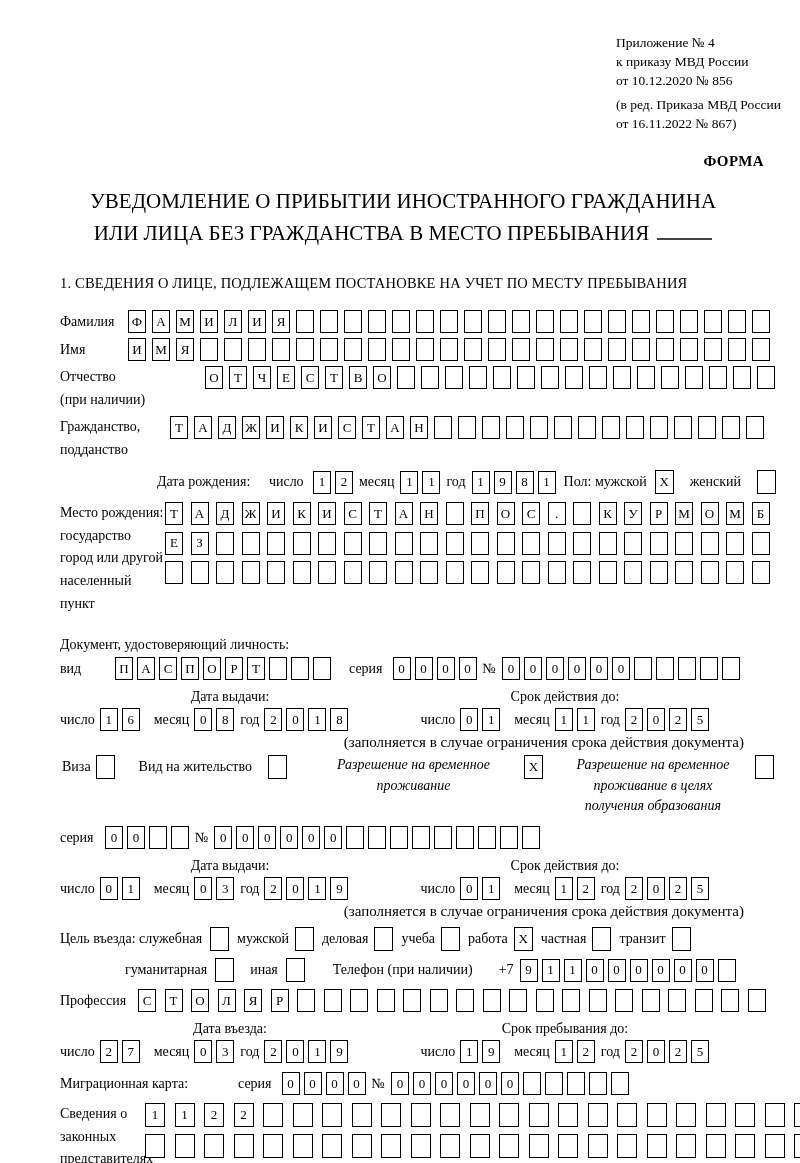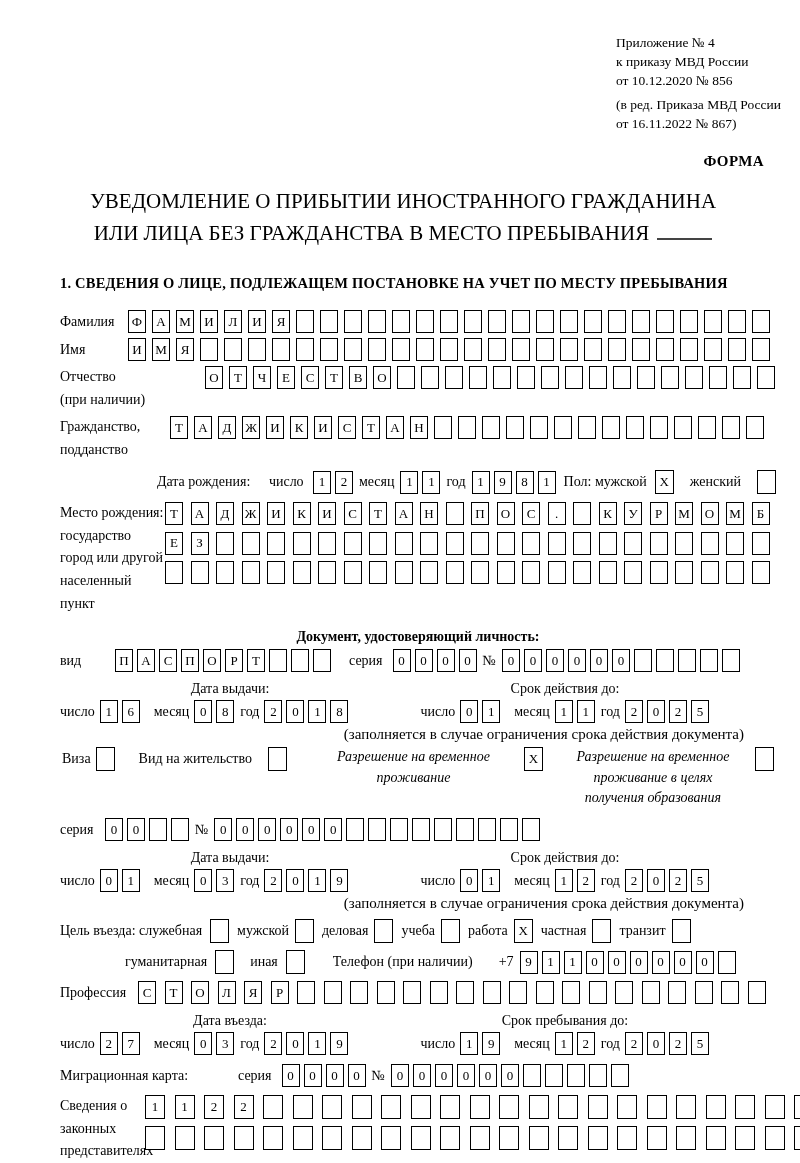--- a/index.html
+++ b/index.html
@@ -14,21 +14,21 @@
 
   
   .appendix { margin-left:556px; width:190px; font-size:13.5px; line-height:1.4; }
   .appendix p { margin:0 0 5px 0; }
   .forma { text-align:right; font-weight:bold; font-size:15px; margin:20px 12px 0 0; letter-spacing:.4px; }
 
   
   .title { text-align:center; font-weight:normal; font-size:21px; line-height:1.5; margin:16px 30px 0 0; }
   .title-underline { display:inline-block; width:55px; border-bottom:2px solid #444; margin-left:8px; }
 
-  .section-heading { font-weight:bold; font-size:14.5px; margin-top:26px; letter-spacing:.2px; }
+  .section-heading { font-weight:normal; font-size:14.5px; margin-top:26px; letter-spacing:.2px; }
 
   
   .row { display:flex; align-items:center; margin-top:5px; }
   .row.top { align-items:flex-start; }
   .lbl { font-size:14px; flex:none; }
 
   
   .cells { display:flex; gap:6px; flex:none; }
   .cells.g4 { gap:4px; }
   .cells.g8 { gap:7.5px; }
@@ -332,21 +332,21 @@
           <span class="cell"></span>
           <span class="cell"></span>
           <span class="cell"></span>
           <span class="cell"></span>
           <span class="cell"></span>
           <span class="cell"></span>
         </span>
     </span>
   </div>
 
-  <div style="text-align:center; font-weight:bold; font-size:14px; margin-top:14px;">Документ, удостоверяющий личность:</div>
+  <div style="font-weight:normal; font-size:14px; margin-top:22px;">Документ, удостоверяющий личность:</div>
 
   <div class="row" style="margin-top:4px;">
     <span class="lbl w-vid">вид</span>
     <span class="cells g4">
         <span class="cell">П</span>
         <span class="cell">А</span>
         <span class="cell">С</span>
         <span class="cell">П</span>
         <span class="cell">О</span>
         <span class="cell">Р</span>

